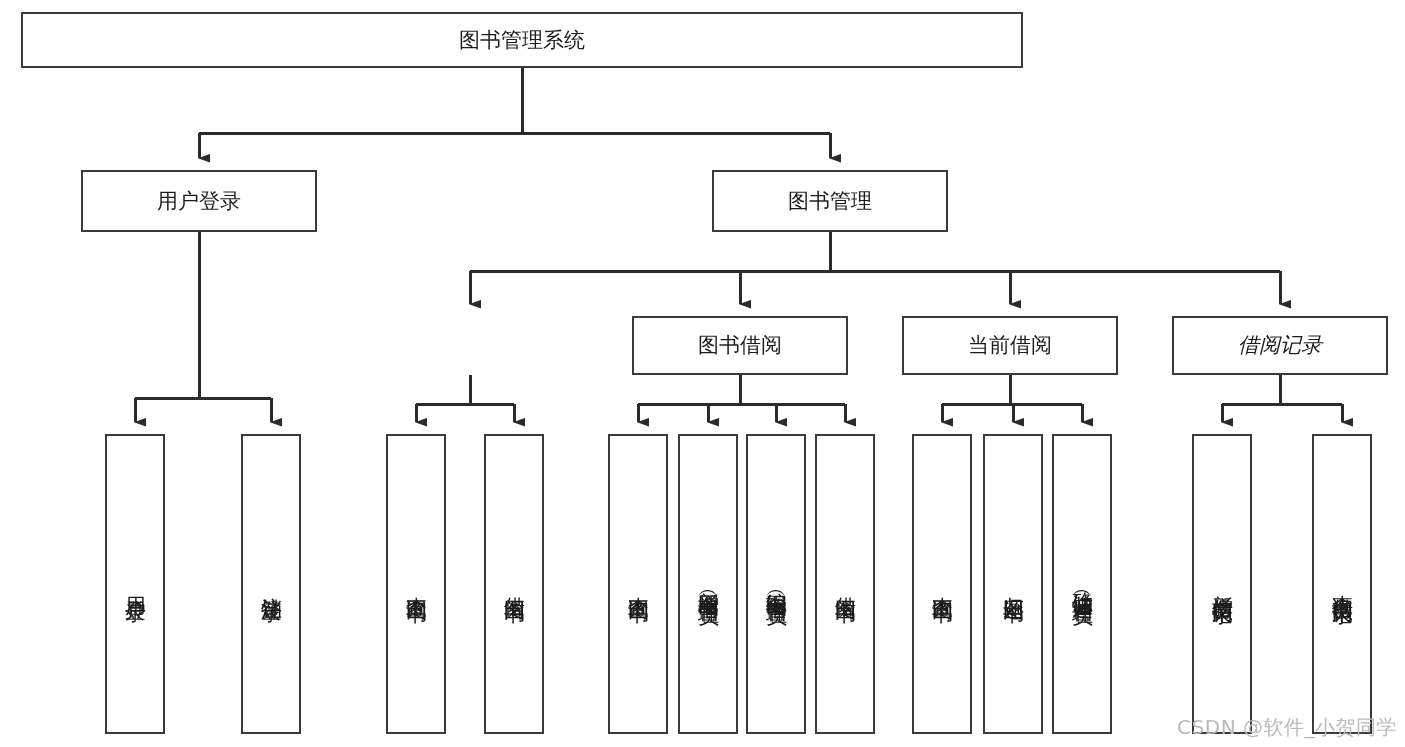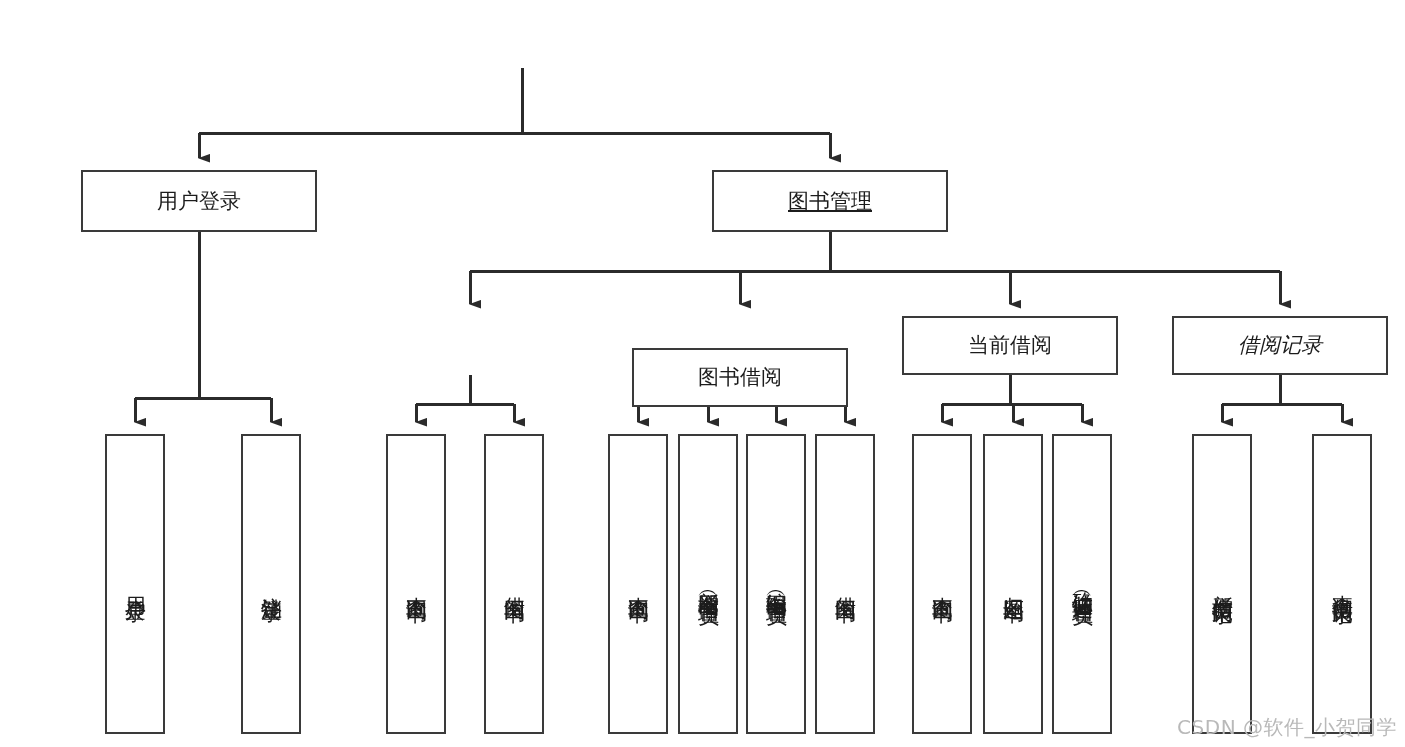--- a/index.html
+++ b/index.html
@@ -109,29 +109,32 @@
       <path d="M1013,404 L1013,422" marker-end="url(#arrow)"></path>
       <path d="M1082,404 L1082,422" marker-end="url(#arrow)"></path>
 
       <path d="M1280,375 L1280,404"></path>
       <path d="M1222,404 L1342,404"></path>
       <path d="M1222,404 L1222,422" marker-end="url(#arrow)"></path>
       <path d="M1342,404 L1342,422" marker-end="url(#arrow)"></path>
     </g>
   </svg>
 
+  <div class="node h-node" style="left: 21px; top: 12px; width: 1002px; height: 56px;">
+    <span class="node-label">图书管理系统</span>
+  </div>
 
   <div class="node h-node" style="left: 81px; top: 170px; width: 236px; height: 62px;">
     <span class="node-label">用户登录</span>
   </div>
-  <div class="node h-node" style="left: 712px; top: 170px; width: 236px; height: 62px; text-decoration: underline;">
+  <div class="node h-node" style="left: 712px; top: 170px; width: 236px; height: 62px;">
     <span class="node-label">图书管理</span>
   </div>
 
-  <div class="node h-node" style="left: 632px; top: 316px; width: 216px; height: 59px; margin-top: 32px;">
+  <div class="node h-node" style="left: 632px; top: 316px; width: 216px; height: 59px;">
     <span class="node-label">图书借阅</span>
   </div>
   <div class="node h-node" style="left: 902px; top: 316px; width: 216px; height: 59px;">
     <span class="node-label">当前借阅</span>
   </div>
   <div class="node h-node" style="left: 1172px; top: 316px; width: 216px; height: 59px; font-style: italic;">
     <span class="node-label">借阅记录</span>
   </div>
 
   <div class="node v-node" style="left: 105px; top: 434px; width: 60px; height: 300px;">

